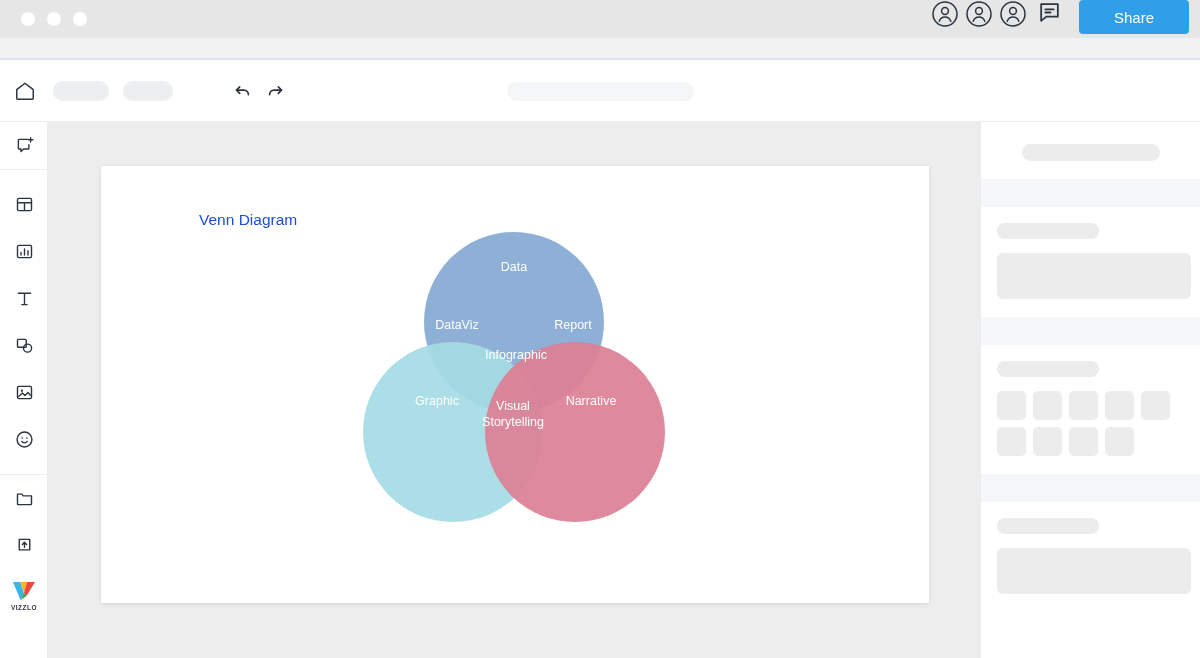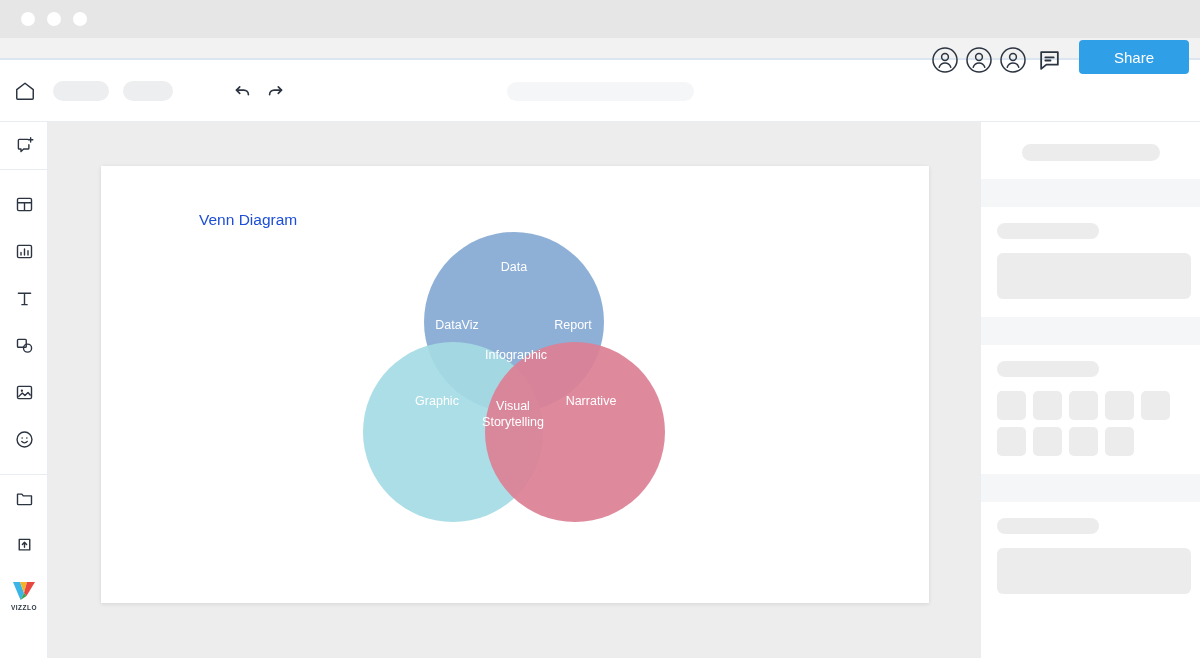--- a/index.html
+++ b/index.html
@@ -44,22 +44,22 @@
   .pill-a { width: 56px; margin-left: 14px; }
   .pill-b { width: 50px; margin-left: 14px; }
   .tb-undo, .tb-redo { width: 26px; height: 26px; display:flex; align-items:center; justify-content:center; }
   .tb-undo { margin-left: 56px; }
   .tb-redo { margin-left: 8px; }
   .tb-search {
     position: absolute; left: 507px; top: 82px;
     width: 187px; height: 19px; border-radius: 10px; background: #f4f6f8;
   }
   .tb-right {
-    position: absolute; right: 11px; top: 12px; height: 62px;
-    display: flex; align-items: flex-end; gap: 6px;
+    position: absolute; right: 11px; top: 0; height: 62px;
+    display: flex; align-items: flex-start; gap: 6px;
   }
   .avatar-ic { width: 28px; height: 28px; }
   .comment-ic { width: 26px; height: 26px; margin-left: 4px; }
   .share-btn {
     width: 110px; height: 34px; border: none; border-radius: 4px;
     background: #2f9fe8; color: #ffffff; font-size: 15px;
     font-family: "Liberation Sans", sans-serif; cursor: pointer;
     margin-left: 10px;
   }
 

